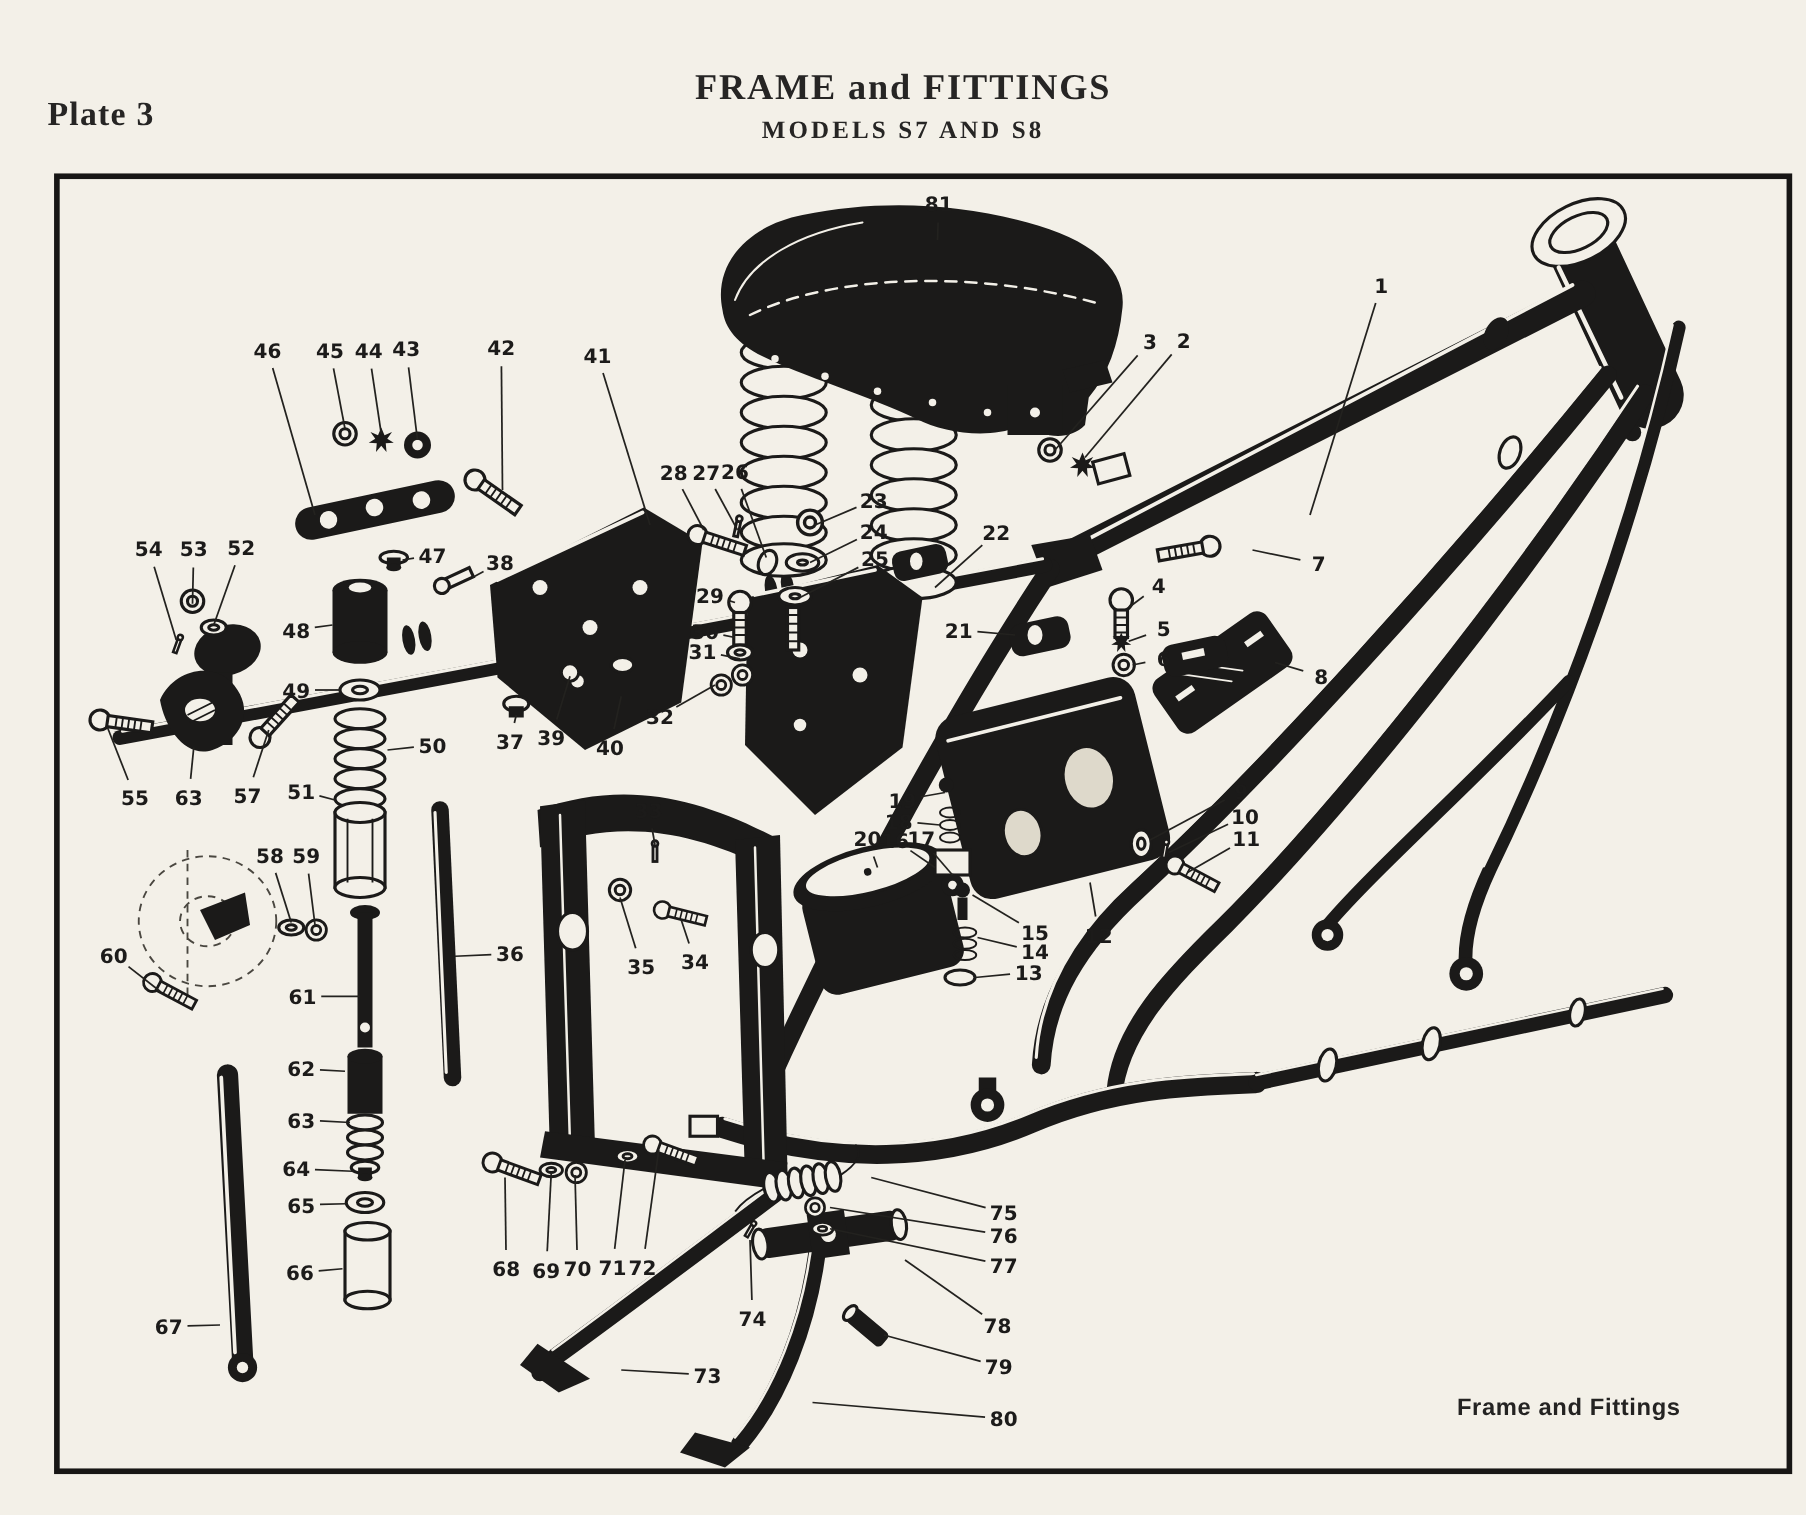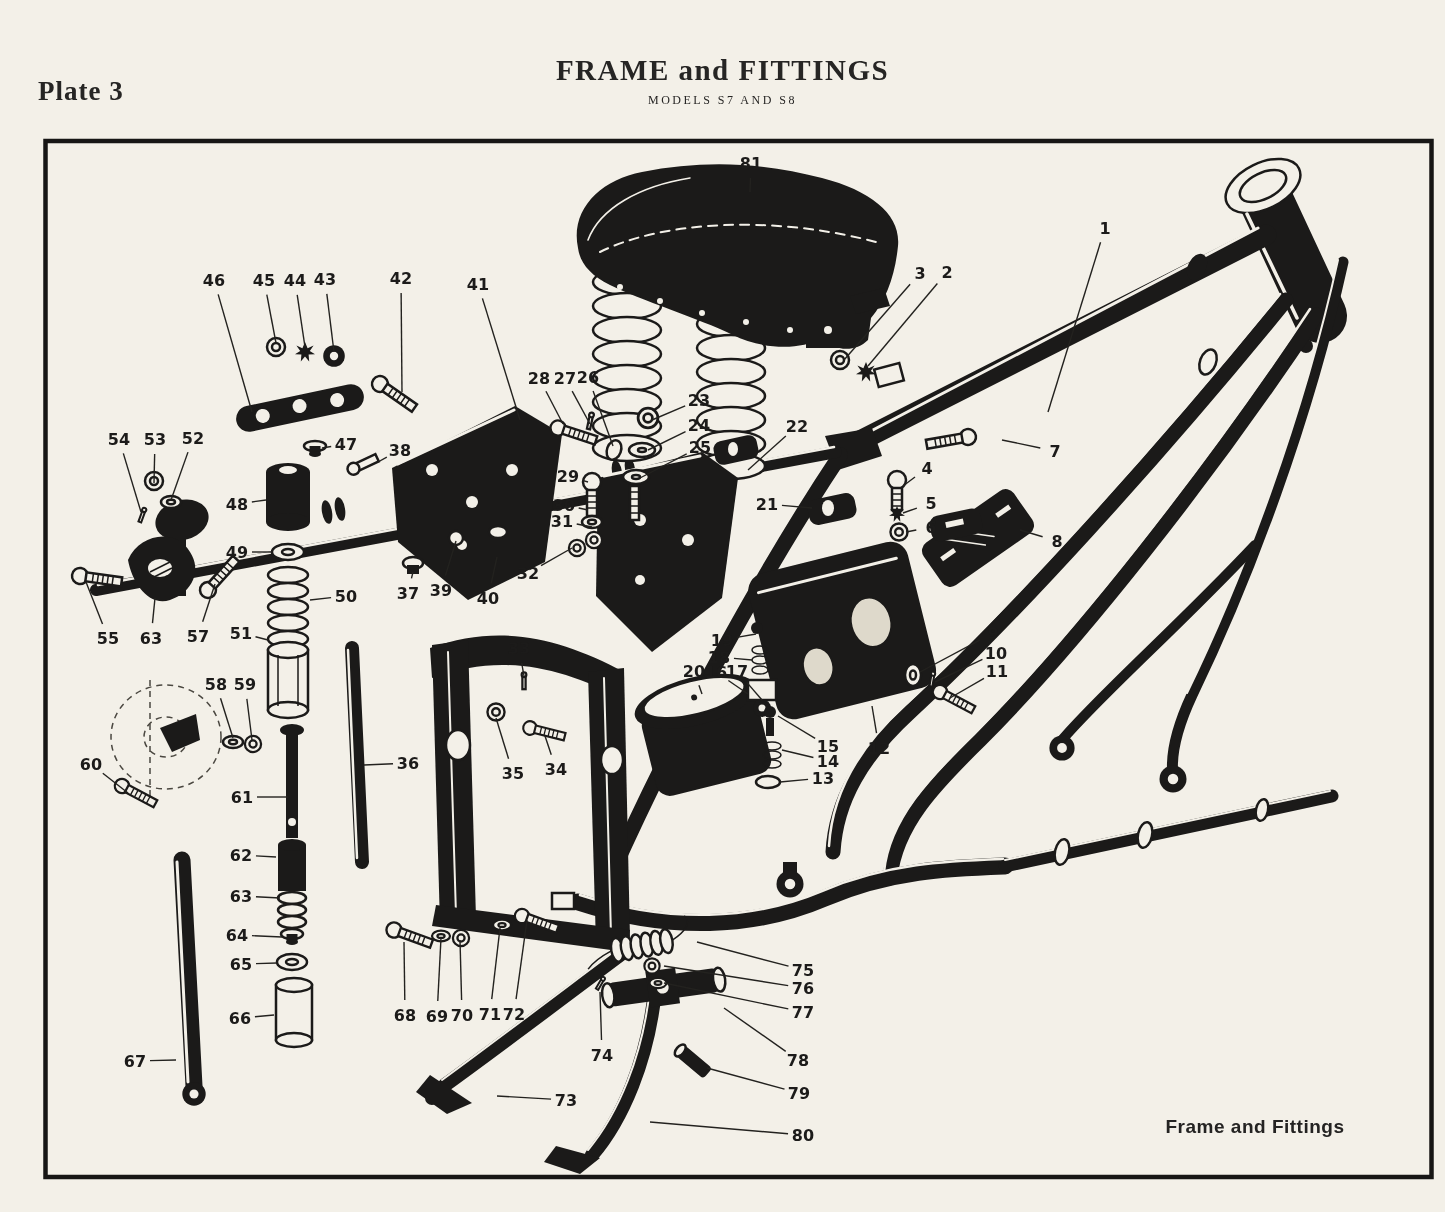--- a/index.html
+++ b/index.html
@@ -9,21 +9,21 @@
     background:#f3f0e8;
     font-family:"Liberation Serif", serif;
     overflow:hidden;
   }
   .plate-label{
     position:absolute;left:38px;top:76px;
     font-size:27px;font-weight:bold;color:#262524;letter-spacing:1px;
   }
   .title-block{position:absolute;left:0;top:54px;width:100%;text-align:center;color:#262524;}
   .title{font-size:29px;font-weight:bold;letter-spacing:1.5px;}
-  .subtitle{font-size:12px;font-weight:400;letter-spacing:2.5px;margin-top:6px;}
+  .subtitle{font-size:20px;font-weight:700;letter-spacing:2.5px;margin-top:6px;}
   .footer-label{
     position:absolute;left:1130px;top:1116px;width:250px;text-align:center;
     font-family:"Liberation Sans", sans-serif;
     font-size:19px;font-weight:bold;color:#242322;letter-spacing:0.5px;
   }
   svg text.callout{
     font-family:"DejaVu Sans", sans-serif;
     font-size:16px;font-weight:bold;fill:#1c1b1a;
   }
   .tube{stroke:#1b1a19;fill:none;stroke-linecap:round;}

